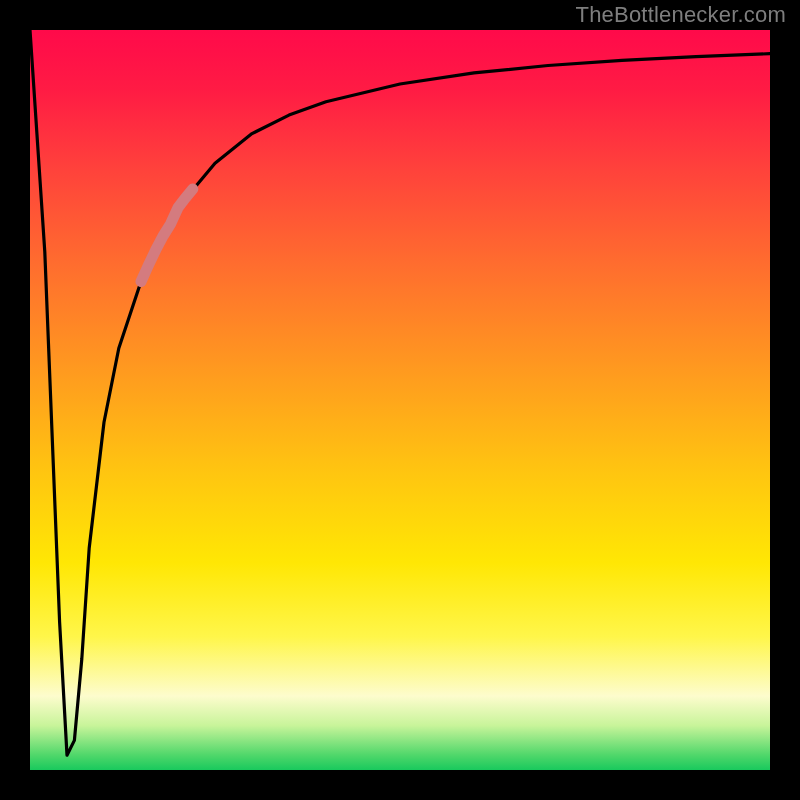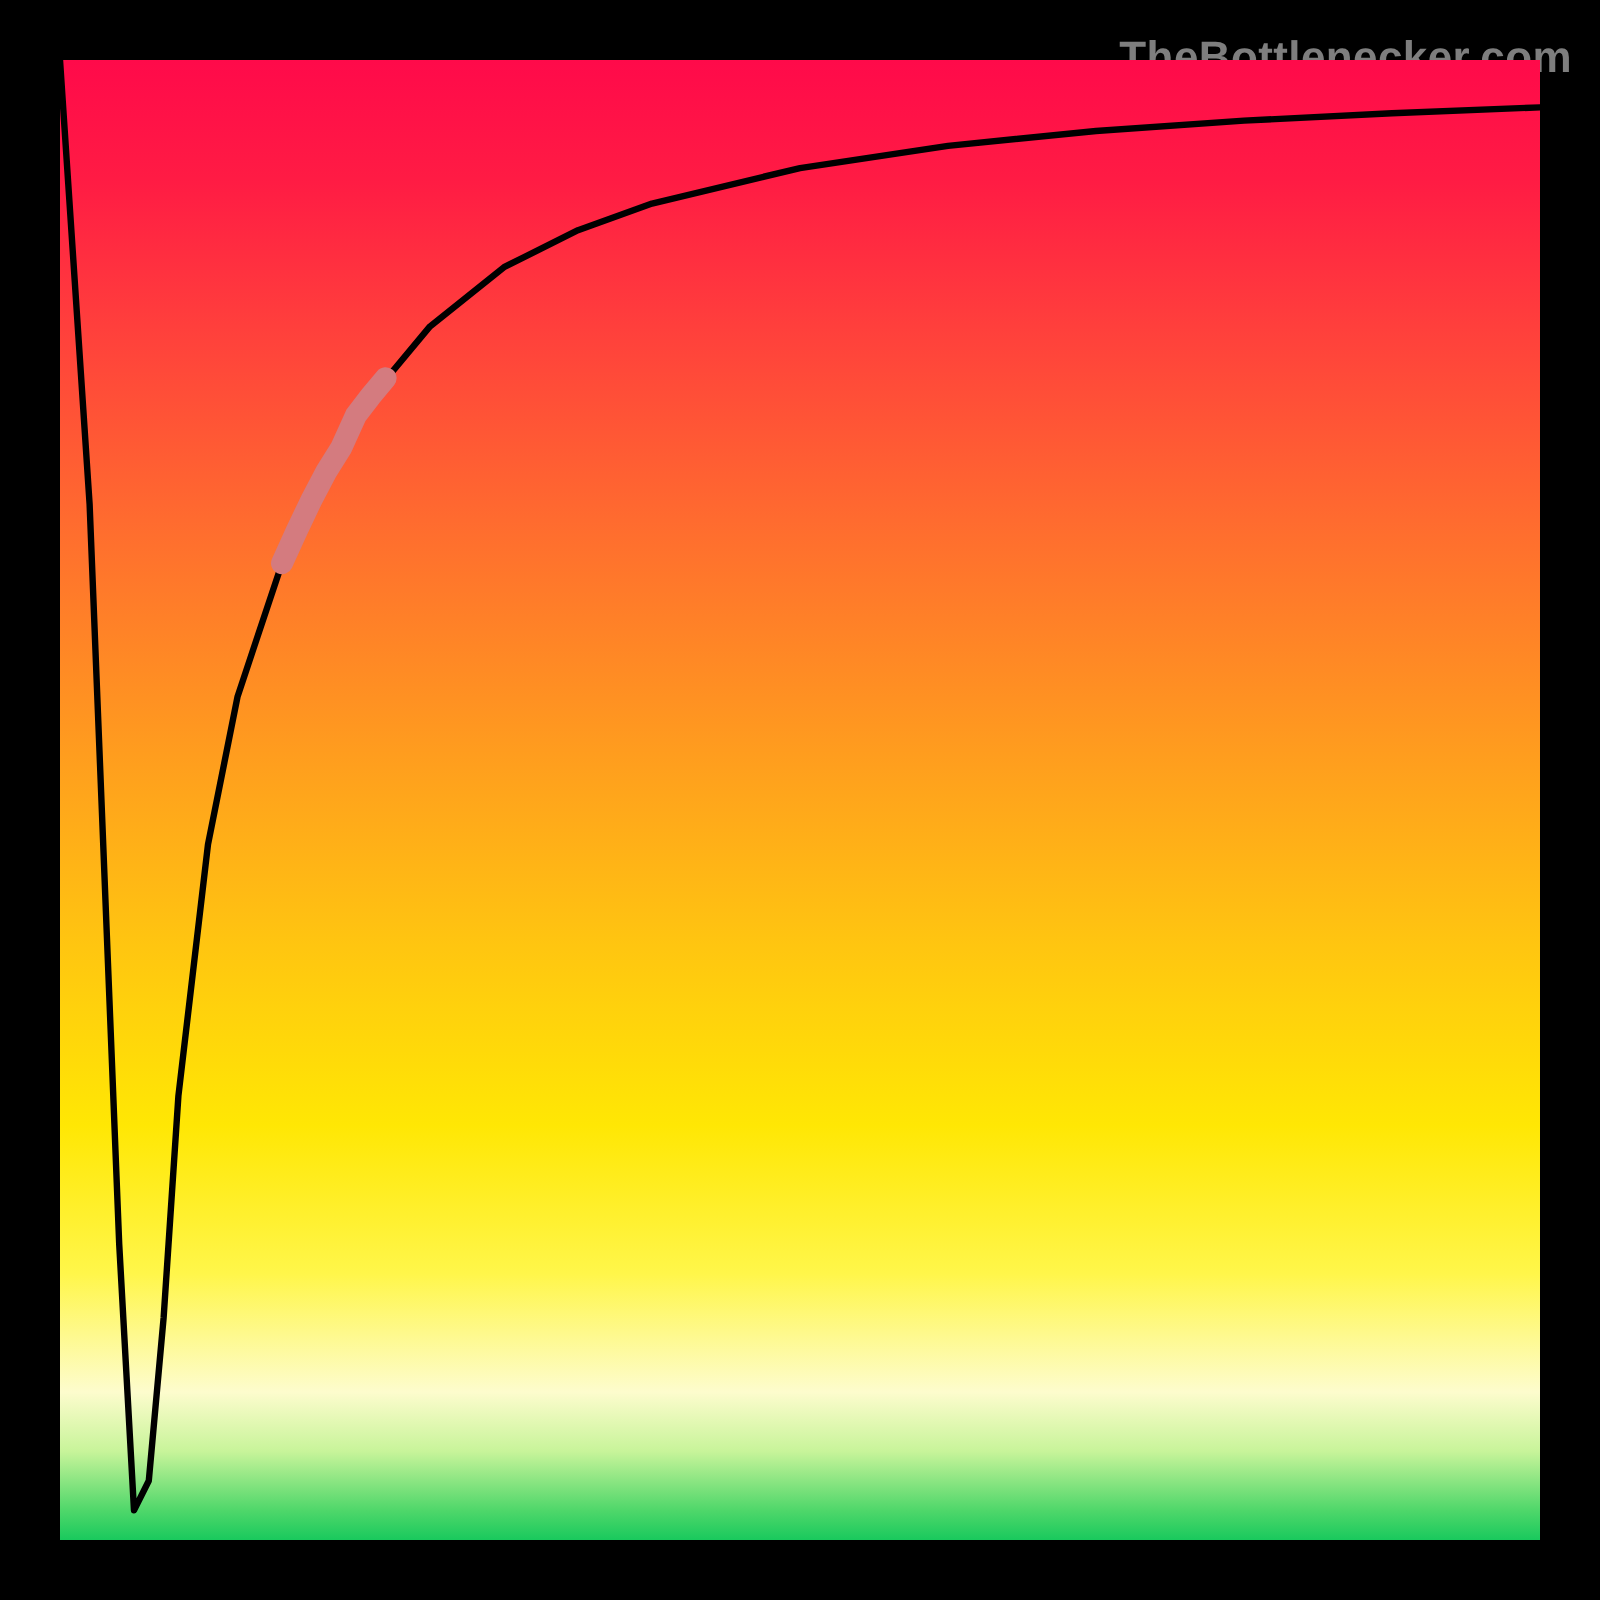--- a/index.html
+++ b/index.html
@@ -12,26 +12,26 @@
     font-family: Arial, Helvetica, sans-serif;
   }
   .frame {
     position: relative;
     width: 800px;
     height: 800px;
     background: #000;
   }
   .attribution {
     position: absolute;
-    top: 16px;
+    top: 2px;
     right: 14px;
     color: #7e7e7e;
     font-size: 22px;
     letter-spacing: 0.2px;
-    font-weight: 700;
+    font-weight: 400;
   }
   
   .plot {
     position: absolute;
     left: 30px;
     top: 30px;
     width: 740px;
     height: 740px;
     
     background: linear-gradient(

